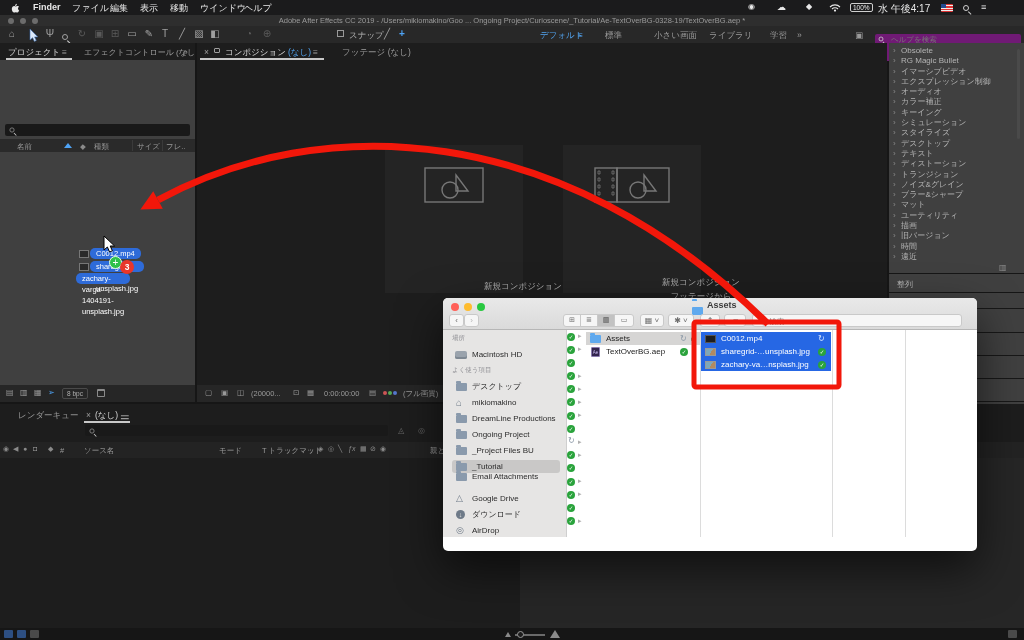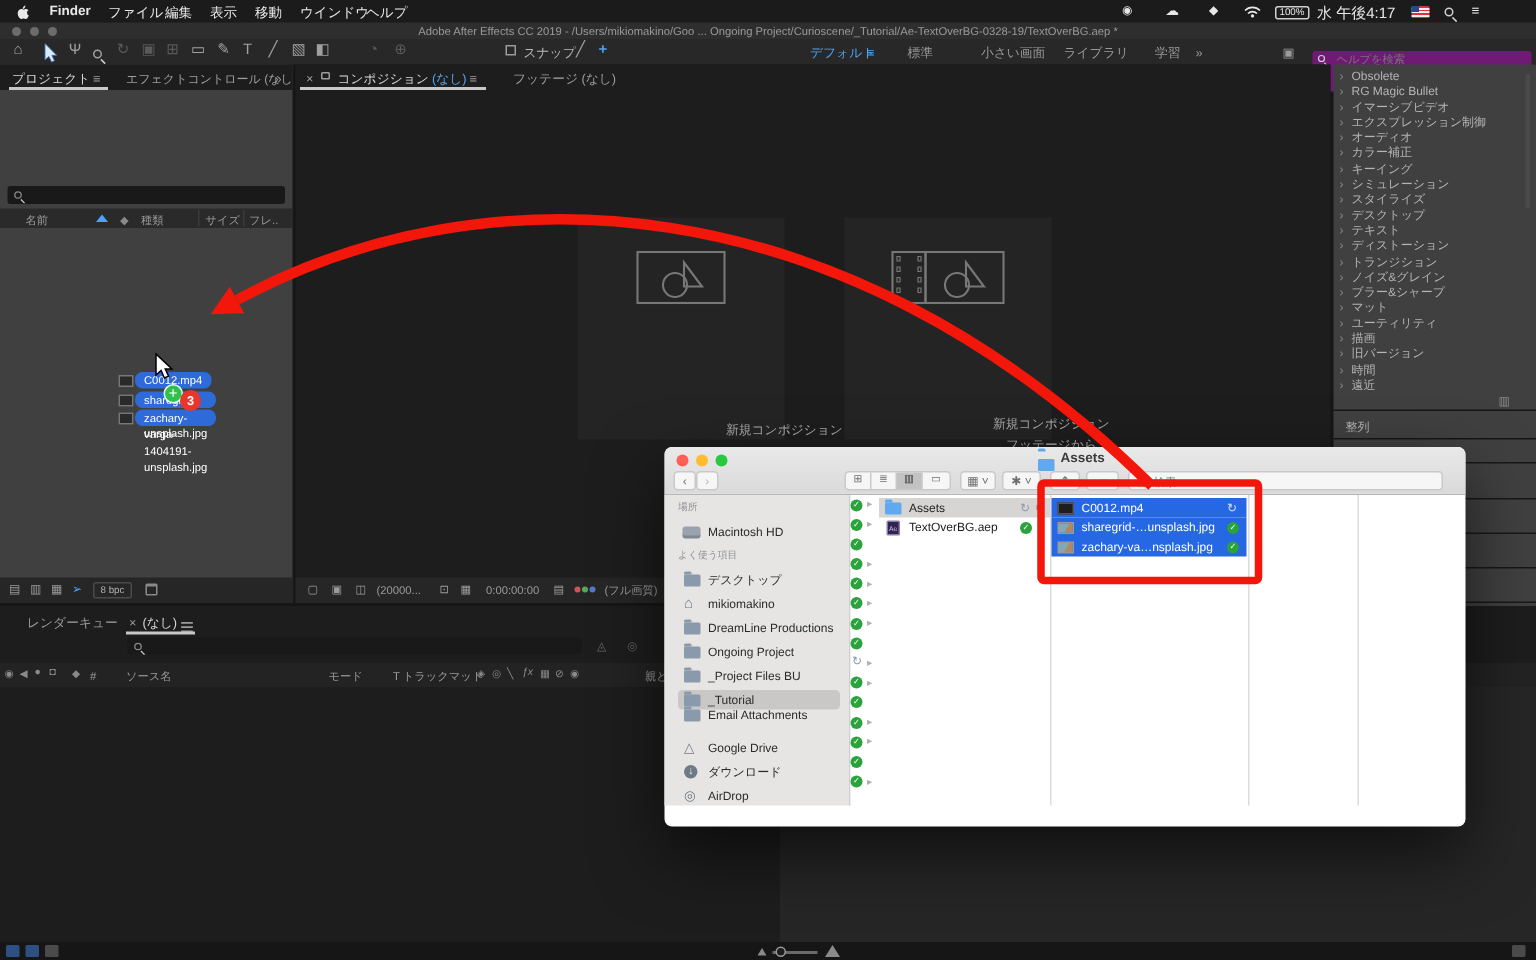--- a/index.html
+++ b/index.html
@@ -213,21 +213,21 @@
       <span class="trash" style="left:97px;top:3.5px"></span>
     </div>
   </div>
 
   <div class="abs z30">
     <span class="gico" style="left:79px;top:250px"></span>
     <span class="pill" style="left:90px;top:248px">C0012.mp4</span>
     <span class="gico" style="left:79px;top:263px"></span>
     <span class="pill" style="left:90px;top:261px"><span>sharegrid-</span><span style="display:inline-block;width:11px"></span><span>74299-unsplash.jpg</span></span>
     <span class="gico" style="left:79px;top:275px"></span>
-    <span class="pill" style="left:90px;top:273px">zachary-varga-1404191-unsplash.jpg</span>
+    <span class="pill" style="left:76px;top:273px">zachary-varga-1404191-unsplash.jpg</span>
   </div>
   <div id="plusbadge">+</div>
   <div id="countbadge">3</div>
 
   <div id="comppanel" class="abs">
     <div class="tabstrip">
       <span class="abs" style="left:7px;top:4px">×</span>
       <span class="abs" style="left:17px;top:5px;width:6px;height:5px;border:1px solid #9e9e9e;border-radius:1px"></span>
       <span class="abs tab-on txt" style="left:28px;top:4px">コンポジション</span>
       <span class="abs txt" style="left:91px;top:4px;color:#52a4f0">(なし)</span>

